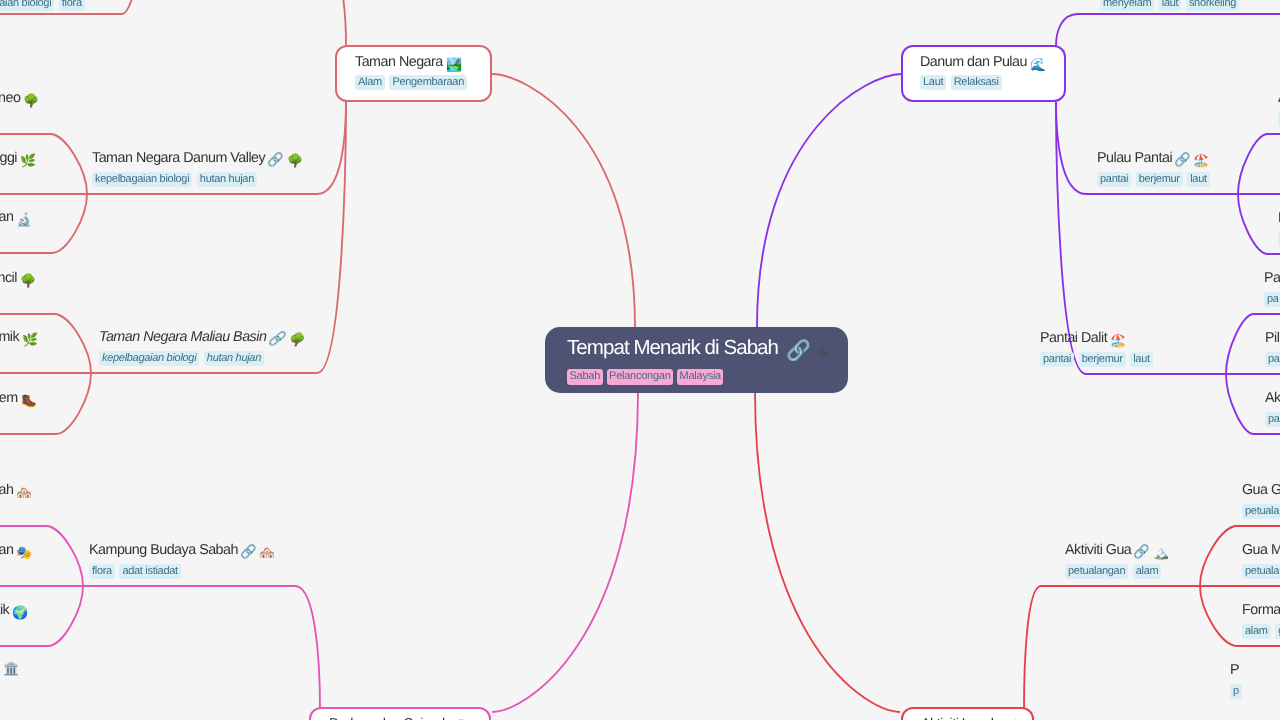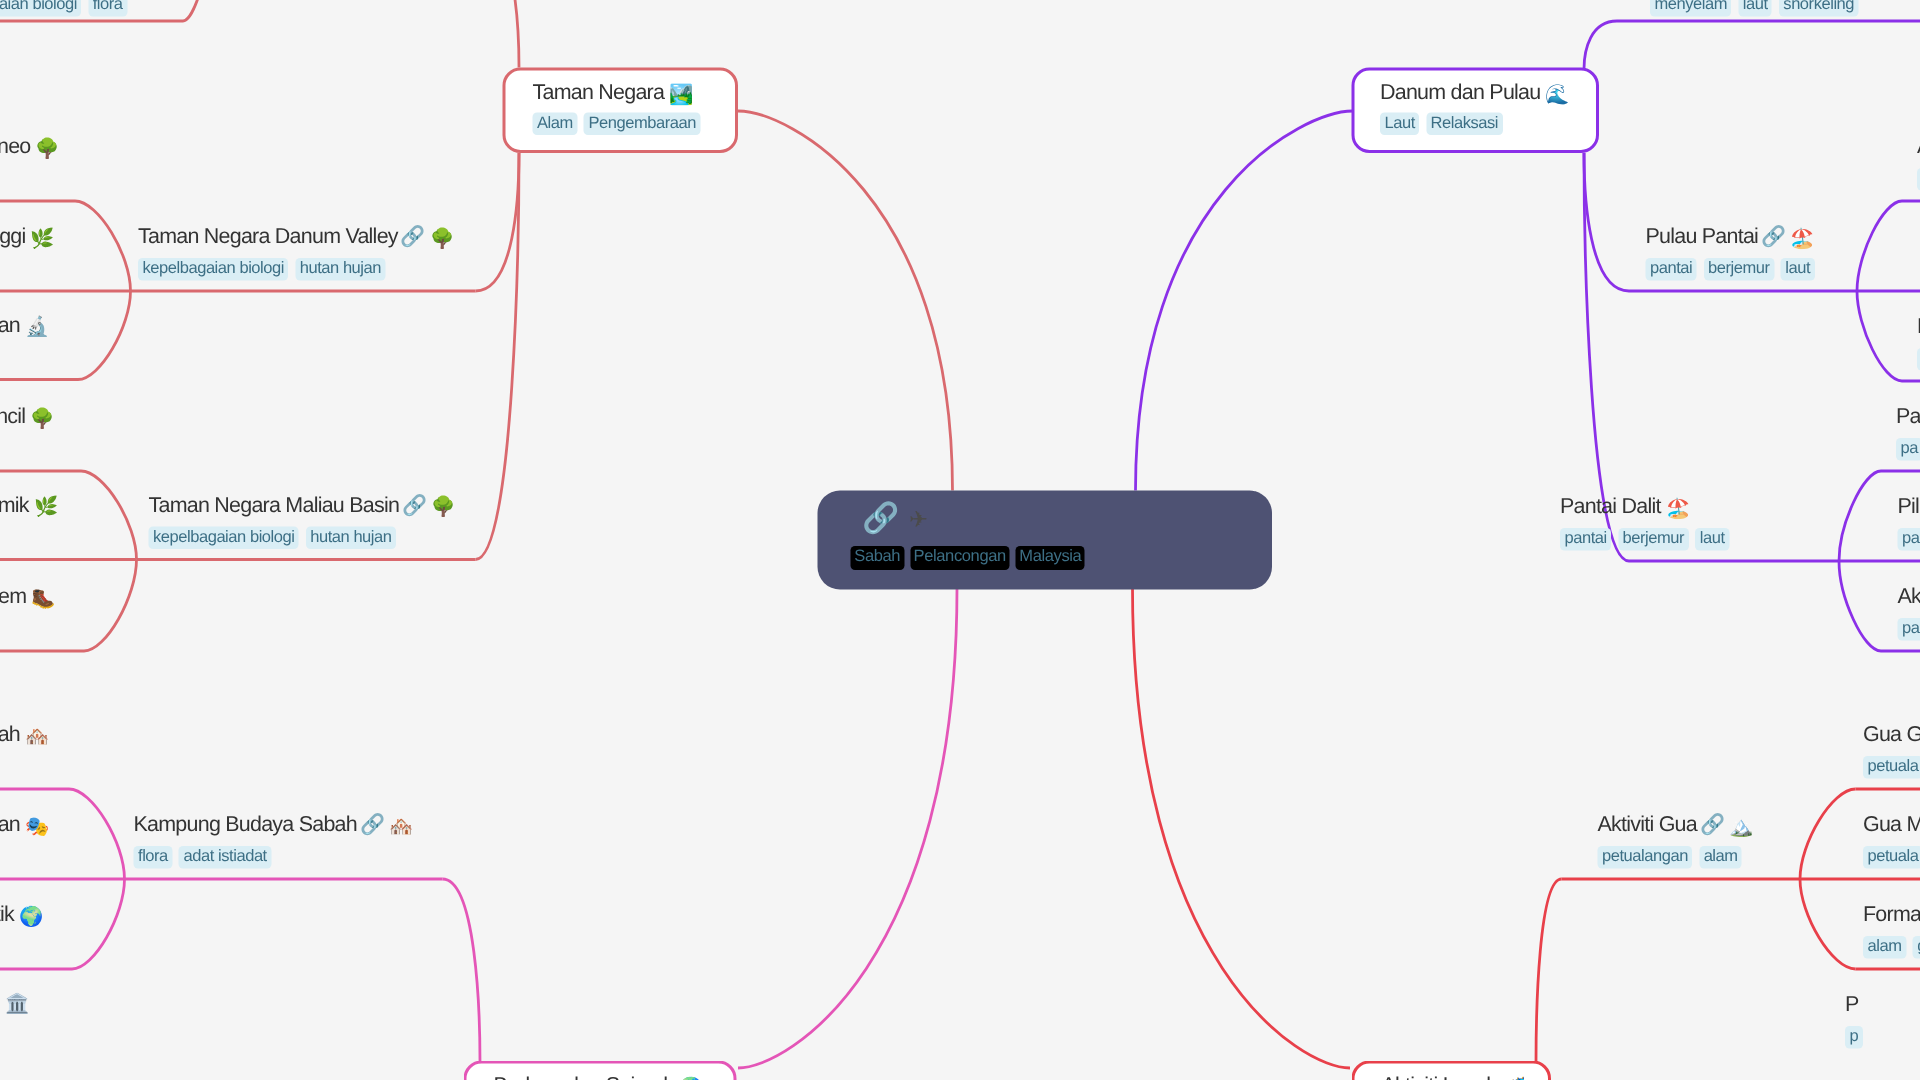--- a/index.html
+++ b/index.html
@@ -6,36 +6,36 @@
   html,body{margin:0;padding:0;}
   body{width:1280px;height:720px;overflow:hidden;background:#f5f5f5;
        font-family:"Liberation Sans",sans-serif;
        -webkit-font-smoothing:antialiased;text-rendering:geometricPrecision;}
   #stage{position:relative;width:1280px;height:720px;overflow:hidden;background:#f5f5f5;}
   #layer{-webkit-font-smoothing:antialiased;transform:translateZ(0);}
   svg#links{position:absolute;left:0;top:0;width:1280px;height:720px;}
   #layer{position:absolute;left:0;top:0;width:1280px;height:720px;}
   .node{position:absolute;white-space:nowrap;box-sizing:border-box;}
   .ntitle{font-size:14.3px;color:#333;letter-spacing:-0.5px;line-height:17px;
-          display:flex;align-items:center;}
+          display:flex;align-items:flex-end;}
   .lk{display:inline-block;margin-left:2px;position:relative;top:0px;line-height:1;
       font-family:"Noto Color Emoji",sans-serif;}
   .emj{font-family:"Noto Color Emoji","Liberation Sans",sans-serif;font-size:13px;
        margin-left:3.5px;line-height:1;position:relative;top:1px;}
   .tags{margin-top:4.5px;display:flex;}
   .tag{background:#daeef5;color:#3d6f85;font-size:11px;padding:0px 3px;border-radius:3px;
        letter-spacing:-0.3px;line-height:15px;margin-right:4.5px;}
   .boxed{background:#fff;border-radius:12px;}
   #rootnode{position:absolute;background:#4e5273;border-radius:15px;}
   #rootnode .ntitle{color:#fff;font-size:20.5px;letter-spacing:-0.93px;line-height:25px;}
   #rootnode .emj{font-size:15px;margin-left:7px;}
   #rootnode .lk{margin-left:8px;}
   .emj-mono{font-family:"Noto Emoji","DejaVu Sans",sans-serif;color:#4b4b4b;}
   #rootnode .tags{margin-top:9px;}
-  #rootnode .tag{background:#000000;font-size:11px;padding:0 2.5px;line-height:15.5px;letter-spacing:-0.25px;margin-right:4px;}
+  #rootnode .tag{background:#f9a8d4;font-size:11px;padding:0 2.5px;line-height:15.5px;letter-spacing:-0.25px;margin-right:4px;}
 </style>
 </head>
 <body>
 
 <div id="stage">
   <svg id="links" viewBox="0 0 1280 720">
       <path d="M635,327 C635,129.66 524.89,74 492,74" fill="none" stroke="#d9696e" stroke-width="1.85" stroke-linecap="butt"></path>
       <path d="M757,327 C757,129.66 868.65,74 902,74" fill="none" stroke="#8b30e8" stroke-width="1.85" stroke-linecap="butt"></path>
       <path d="M638,392 C638,641.6 525.58,712 492,712" fill="none" stroke="#e455b7" stroke-width="1.85" stroke-linecap="butt"></path>
       <path d="M755,392 C755,641.6 866.65,712 900,712" fill="none" stroke="#e8404a" stroke-width="1.85" stroke-linecap="butt"></path>
@@ -84,20 +84,21 @@
       <path d="M1041,586 L1200,586" fill="none" stroke="#e8404a" stroke-width="1.85" stroke-linecap="butt"></path>
       <path d="M1200,586 C1200,562 1221.46,526 1237,526" fill="none" stroke="#e8404a" stroke-width="1.85" stroke-linecap="butt"></path>
       <path d="M1237,526 L1350,526" fill="none" stroke="#e8404a" stroke-width="1.85" stroke-linecap="butt"></path>
       <path d="M1200,586 L1350,586" fill="none" stroke="#e8404a" stroke-width="1.85" stroke-linecap="butt"></path>
       <path d="M1200,586 C1200,610 1221.46,646 1237,646" fill="none" stroke="#e8404a" stroke-width="1.85" stroke-linecap="butt"></path>
       <path d="M1237,646 L1350,646" fill="none" stroke="#e8404a" stroke-width="1.85" stroke-linecap="butt"></path>
     </svg>
   <div id="layer">
       <div id="rootnode" class="node" style="left: 545px; top: 327px; width: 303px; height: 66px; padding: 8px 0px 0px 22px;">
         <div class="ntitle">
+          <span>Tempat Menarik di Sabah</span>
           <span class="lk" style="font-size:20px">🔗</span>
           <span class="emj emj-mono">✈</span>
         </div>
         <div class="tags">
           <span class="tag">Sabah</span>
           <span class="tag">Pelancongan</span>
           <span class="tag">Malaysia</span>
         </div>
       </div>
       <div class="node boxed" style="left: 335px; top: 45px; width: 157px; height: 57px; border: 2px solid rgb(217, 105, 110); padding: 6.5px 0px 0px 18px;">
@@ -136,21 +137,21 @@
         <div class="ntitle">
           <span>Taman Negara Danum Valley</span>
           <span class="lk" style="font-size:13.4px">🔗</span>
           <span class="emj">🌳</span>
         </div>
         <div class="tags">
           <span class="tag">kepelbagaian biologi</span>
           <span class="tag">hutan hujan</span>
         </div>
       </div>
-      <div class="node" style="left: 99px; top: 329px;">
+      <div class="node" style="left: 99px; top: 329px; font-style: italic;">
         <div class="ntitle">
           <span>Taman Negara Maliau Basin</span>
           <span class="lk" style="font-size:13.4px">🔗</span>
           <span class="emj">🌳</span>
         </div>
         <div class="tags">
           <span class="tag">kepelbagaian biologi</span>
           <span class="tag">hutan hujan</span>
         </div>
       </div>

